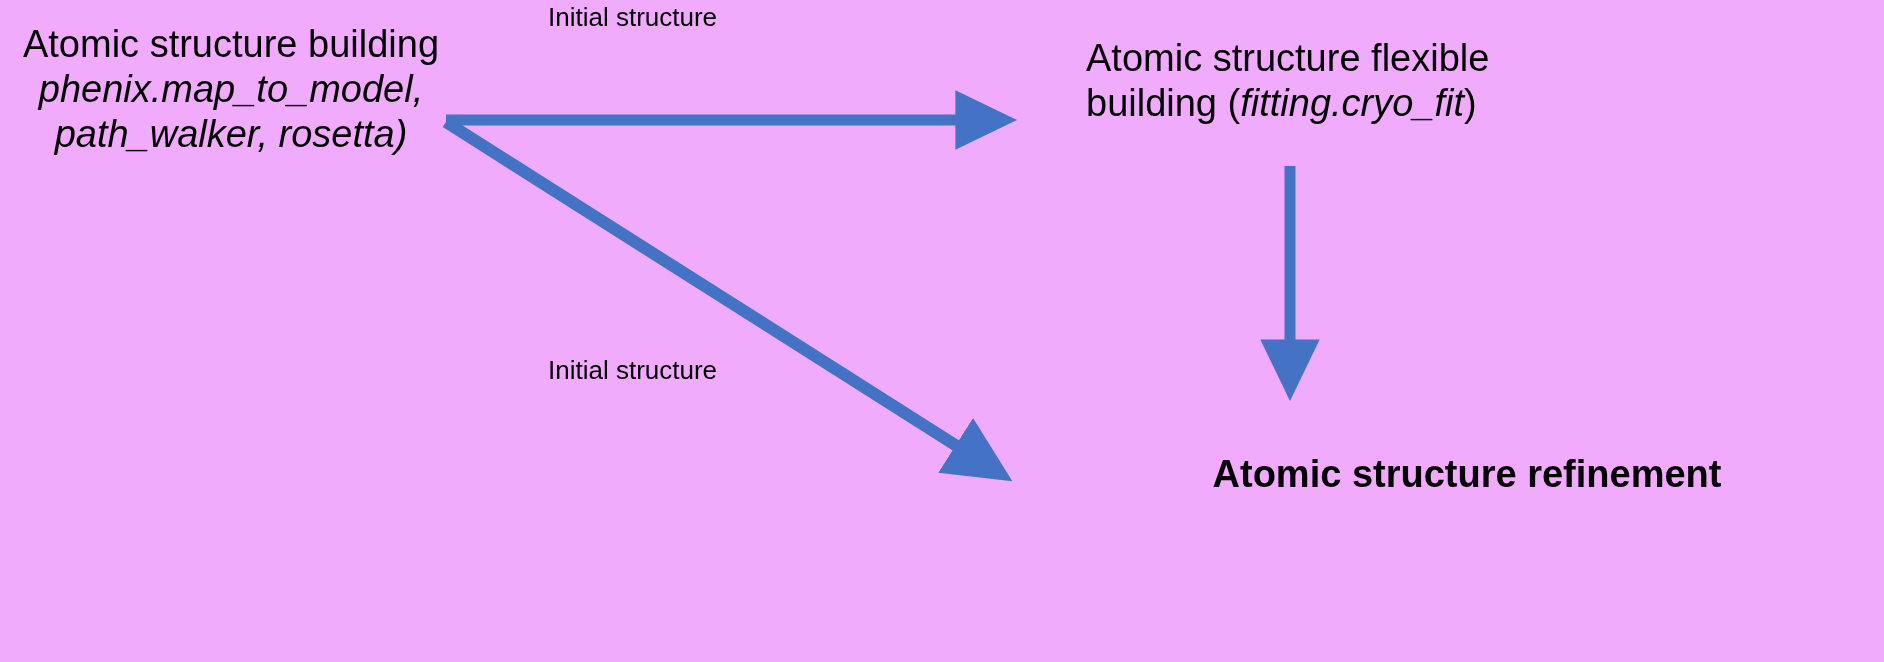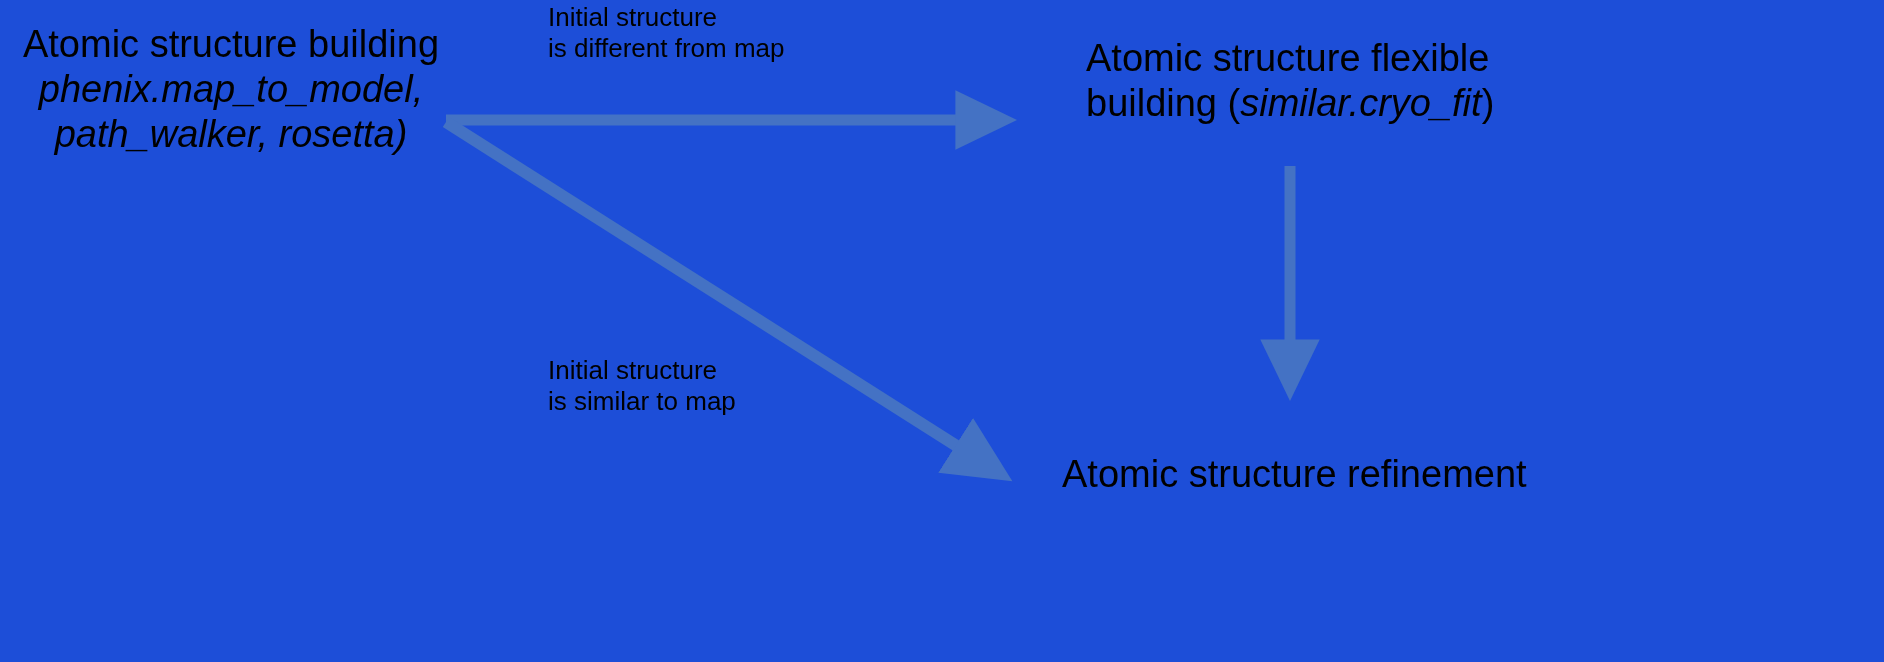--- a/index.html
+++ b/index.html
@@ -8,21 +8,21 @@
     background: #ffffff;
   }
   body {
     font-family: "Liberation Sans", sans-serif;
     color: #000000;
   }
   #canvas {
     position: relative;
     width: 1884px;
     height: 662px;
-    background: #1d4ed8;
+    background: #f0abfc;
     overflow: hidden;
   }
   .node {
     position: absolute;
     line-height: 1.19;
     font-size: 38px;
     color: #000000;
     white-space: nowrap;
   }
   .node .ln { display: block; }
@@ -45,21 +45,23 @@
   }
   #node-flexible-fitting {
     left: 1086px;
     top: 36px;
     text-align: left;
     width: 470px;
   }
   #node-refinement {
     left: 1062px;
     top: 452px;
+    text-align: center;
     width: 810px;
+    font-weight: bold;
   }
 
   
   #label-different {
     left: 548px;
     top: 2px;
     text-align: left;
   }
   #label-similar {
     left: 548px;
@@ -102,30 +104,28 @@
   </svg>
 
   <div class="node" id="node-building">
     <span class="ln">Atomic structure building</span>
     <span class="ln ital">phenix.map_to_model,</span>
     <span class="ln ital">path_walker, rosetta)</span>
   </div>
 
   <div class="node" id="node-flexible-fitting">
     <span class="ln">Atomic structure flexible</span>
-    <span class="ln"><span>building (</span><span class="ital">similar.cryo_fit</span><span>)</span></span>
+    <span class="ln"><span>building (</span><span class="ital">fitting.cryo_fit</span><span>)</span></span>
   </div>
 
   <div class="node" id="node-refinement">
     <span class="ln">Atomic structure refinement</span>
   </div>
 
   <div class="label" id="label-different">
     <span class="ln">Initial structure</span>
-    <span class="ln">is different from map</span>
   </div>
 
   <div class="label" id="label-similar">
     <span class="ln">Initial structure</span>
-    <span class="ln">is similar to map</span>
   </div>
 
 </div>
 
 </body></html>

